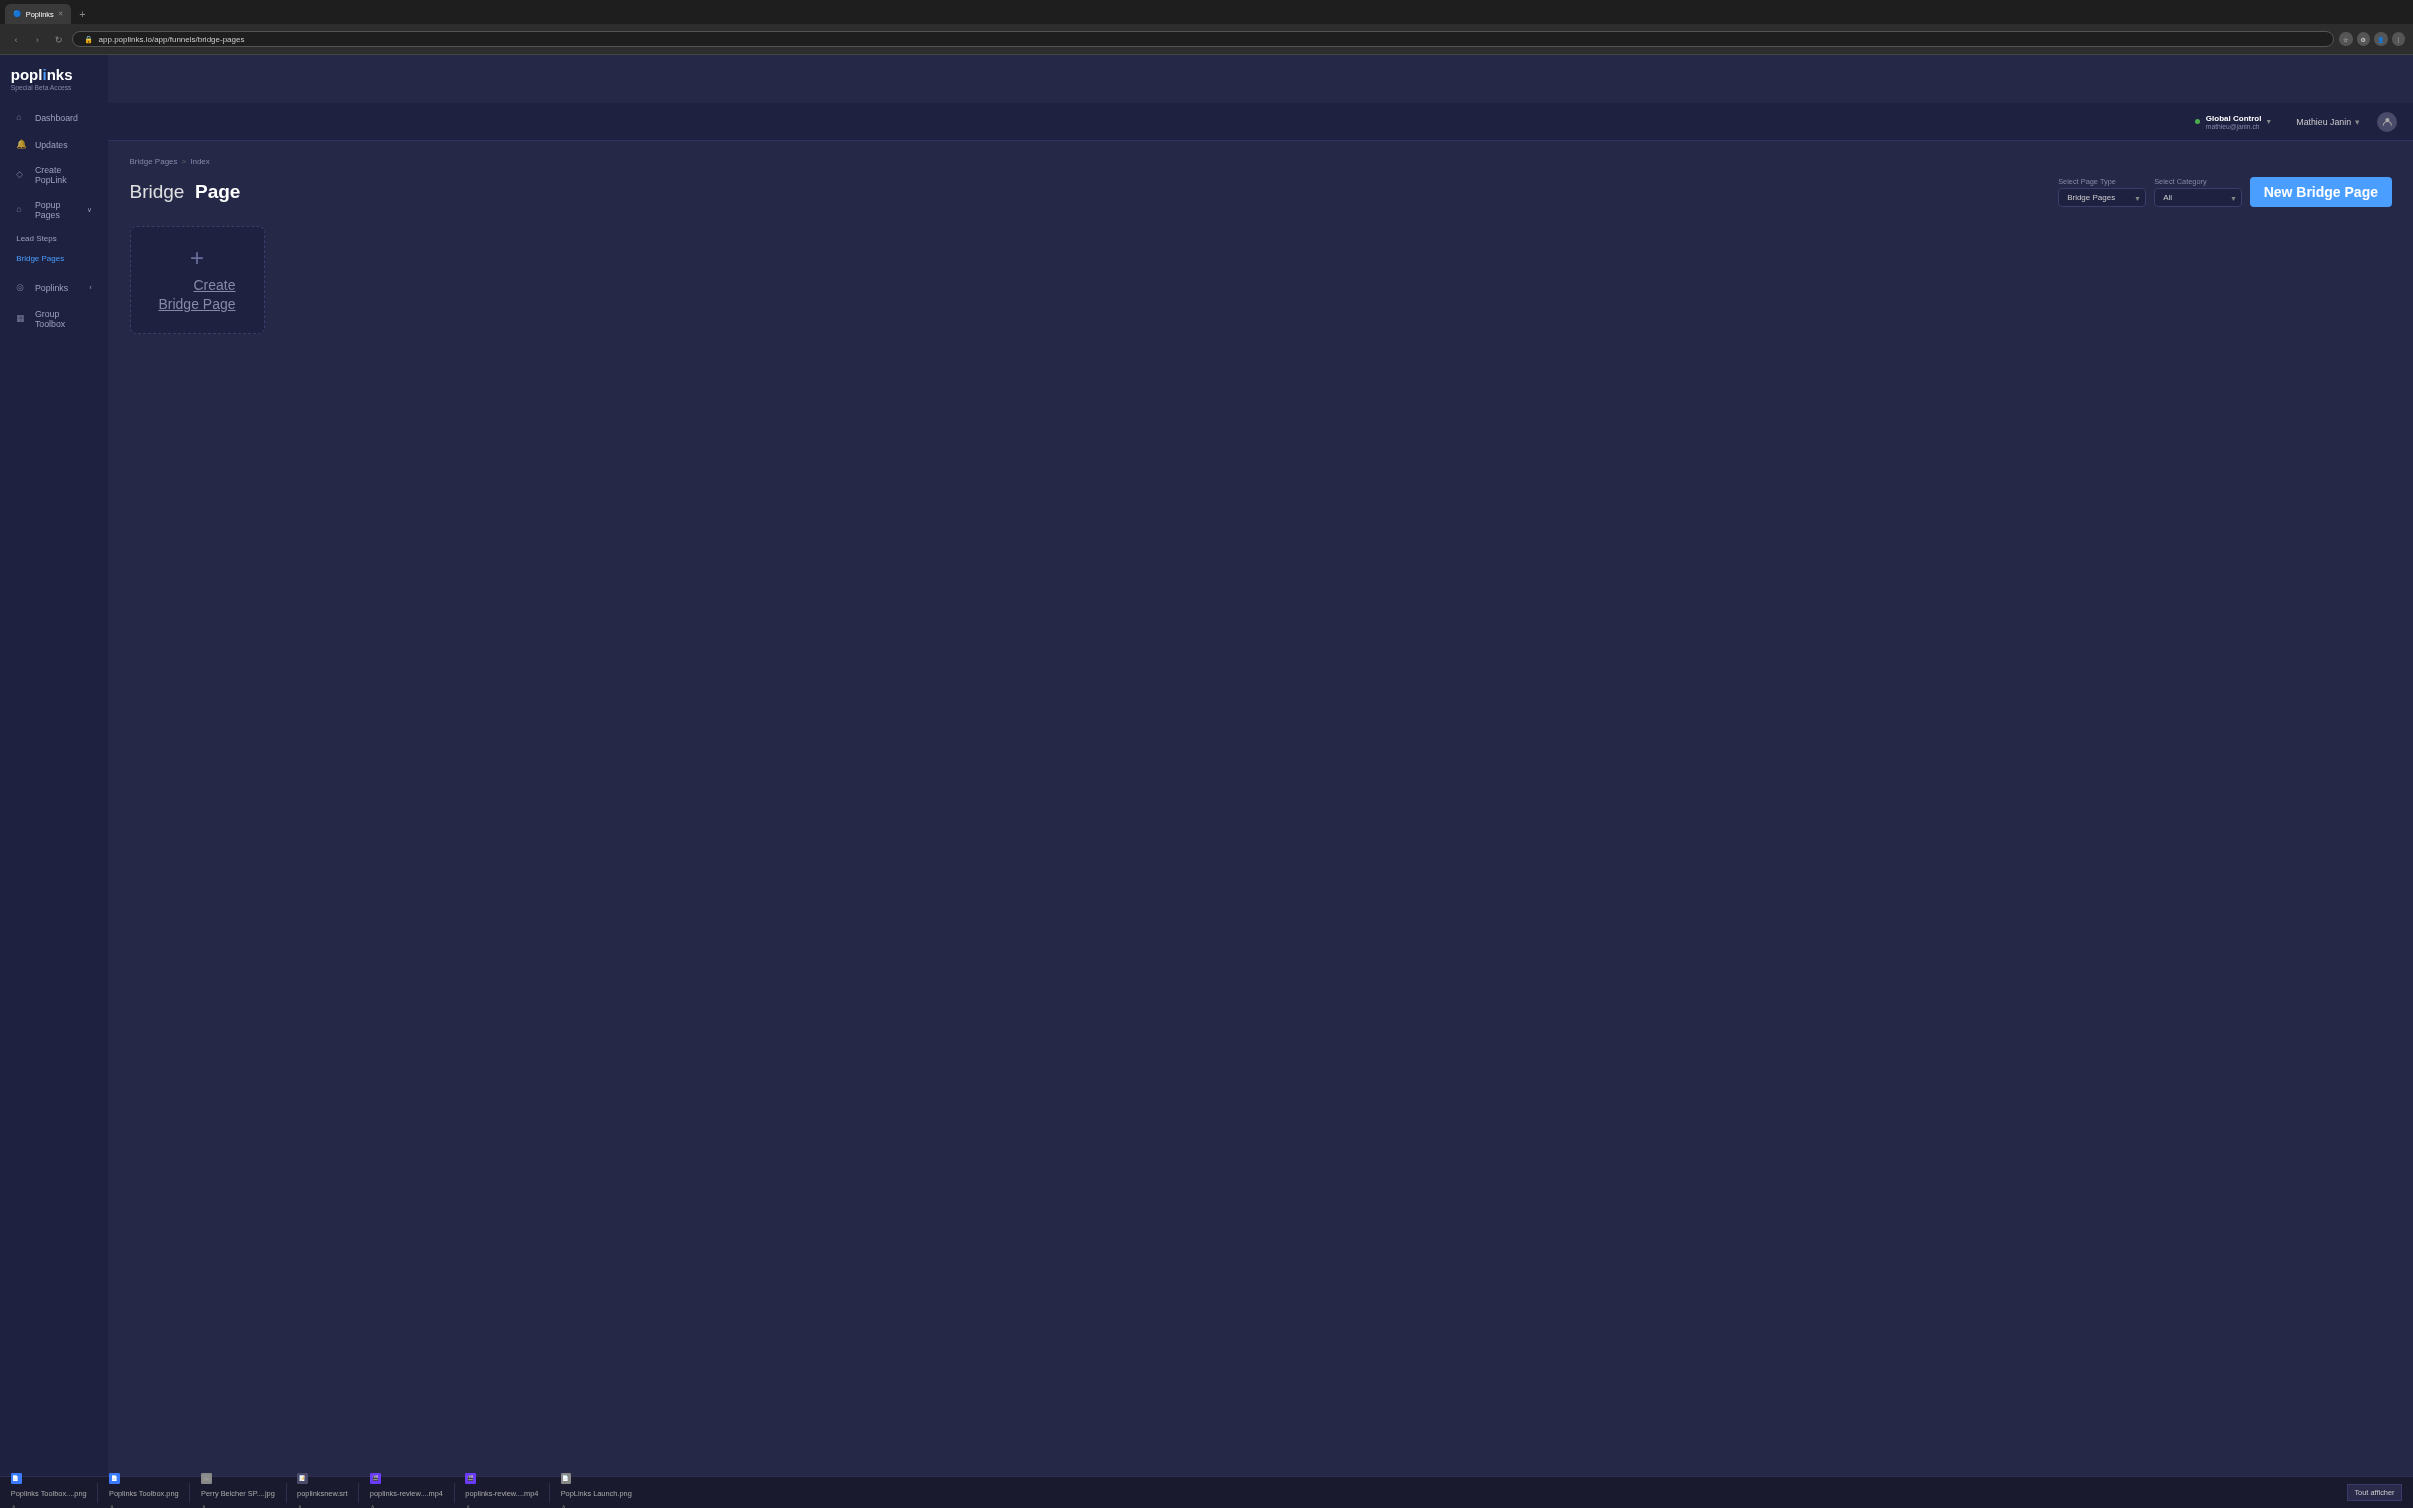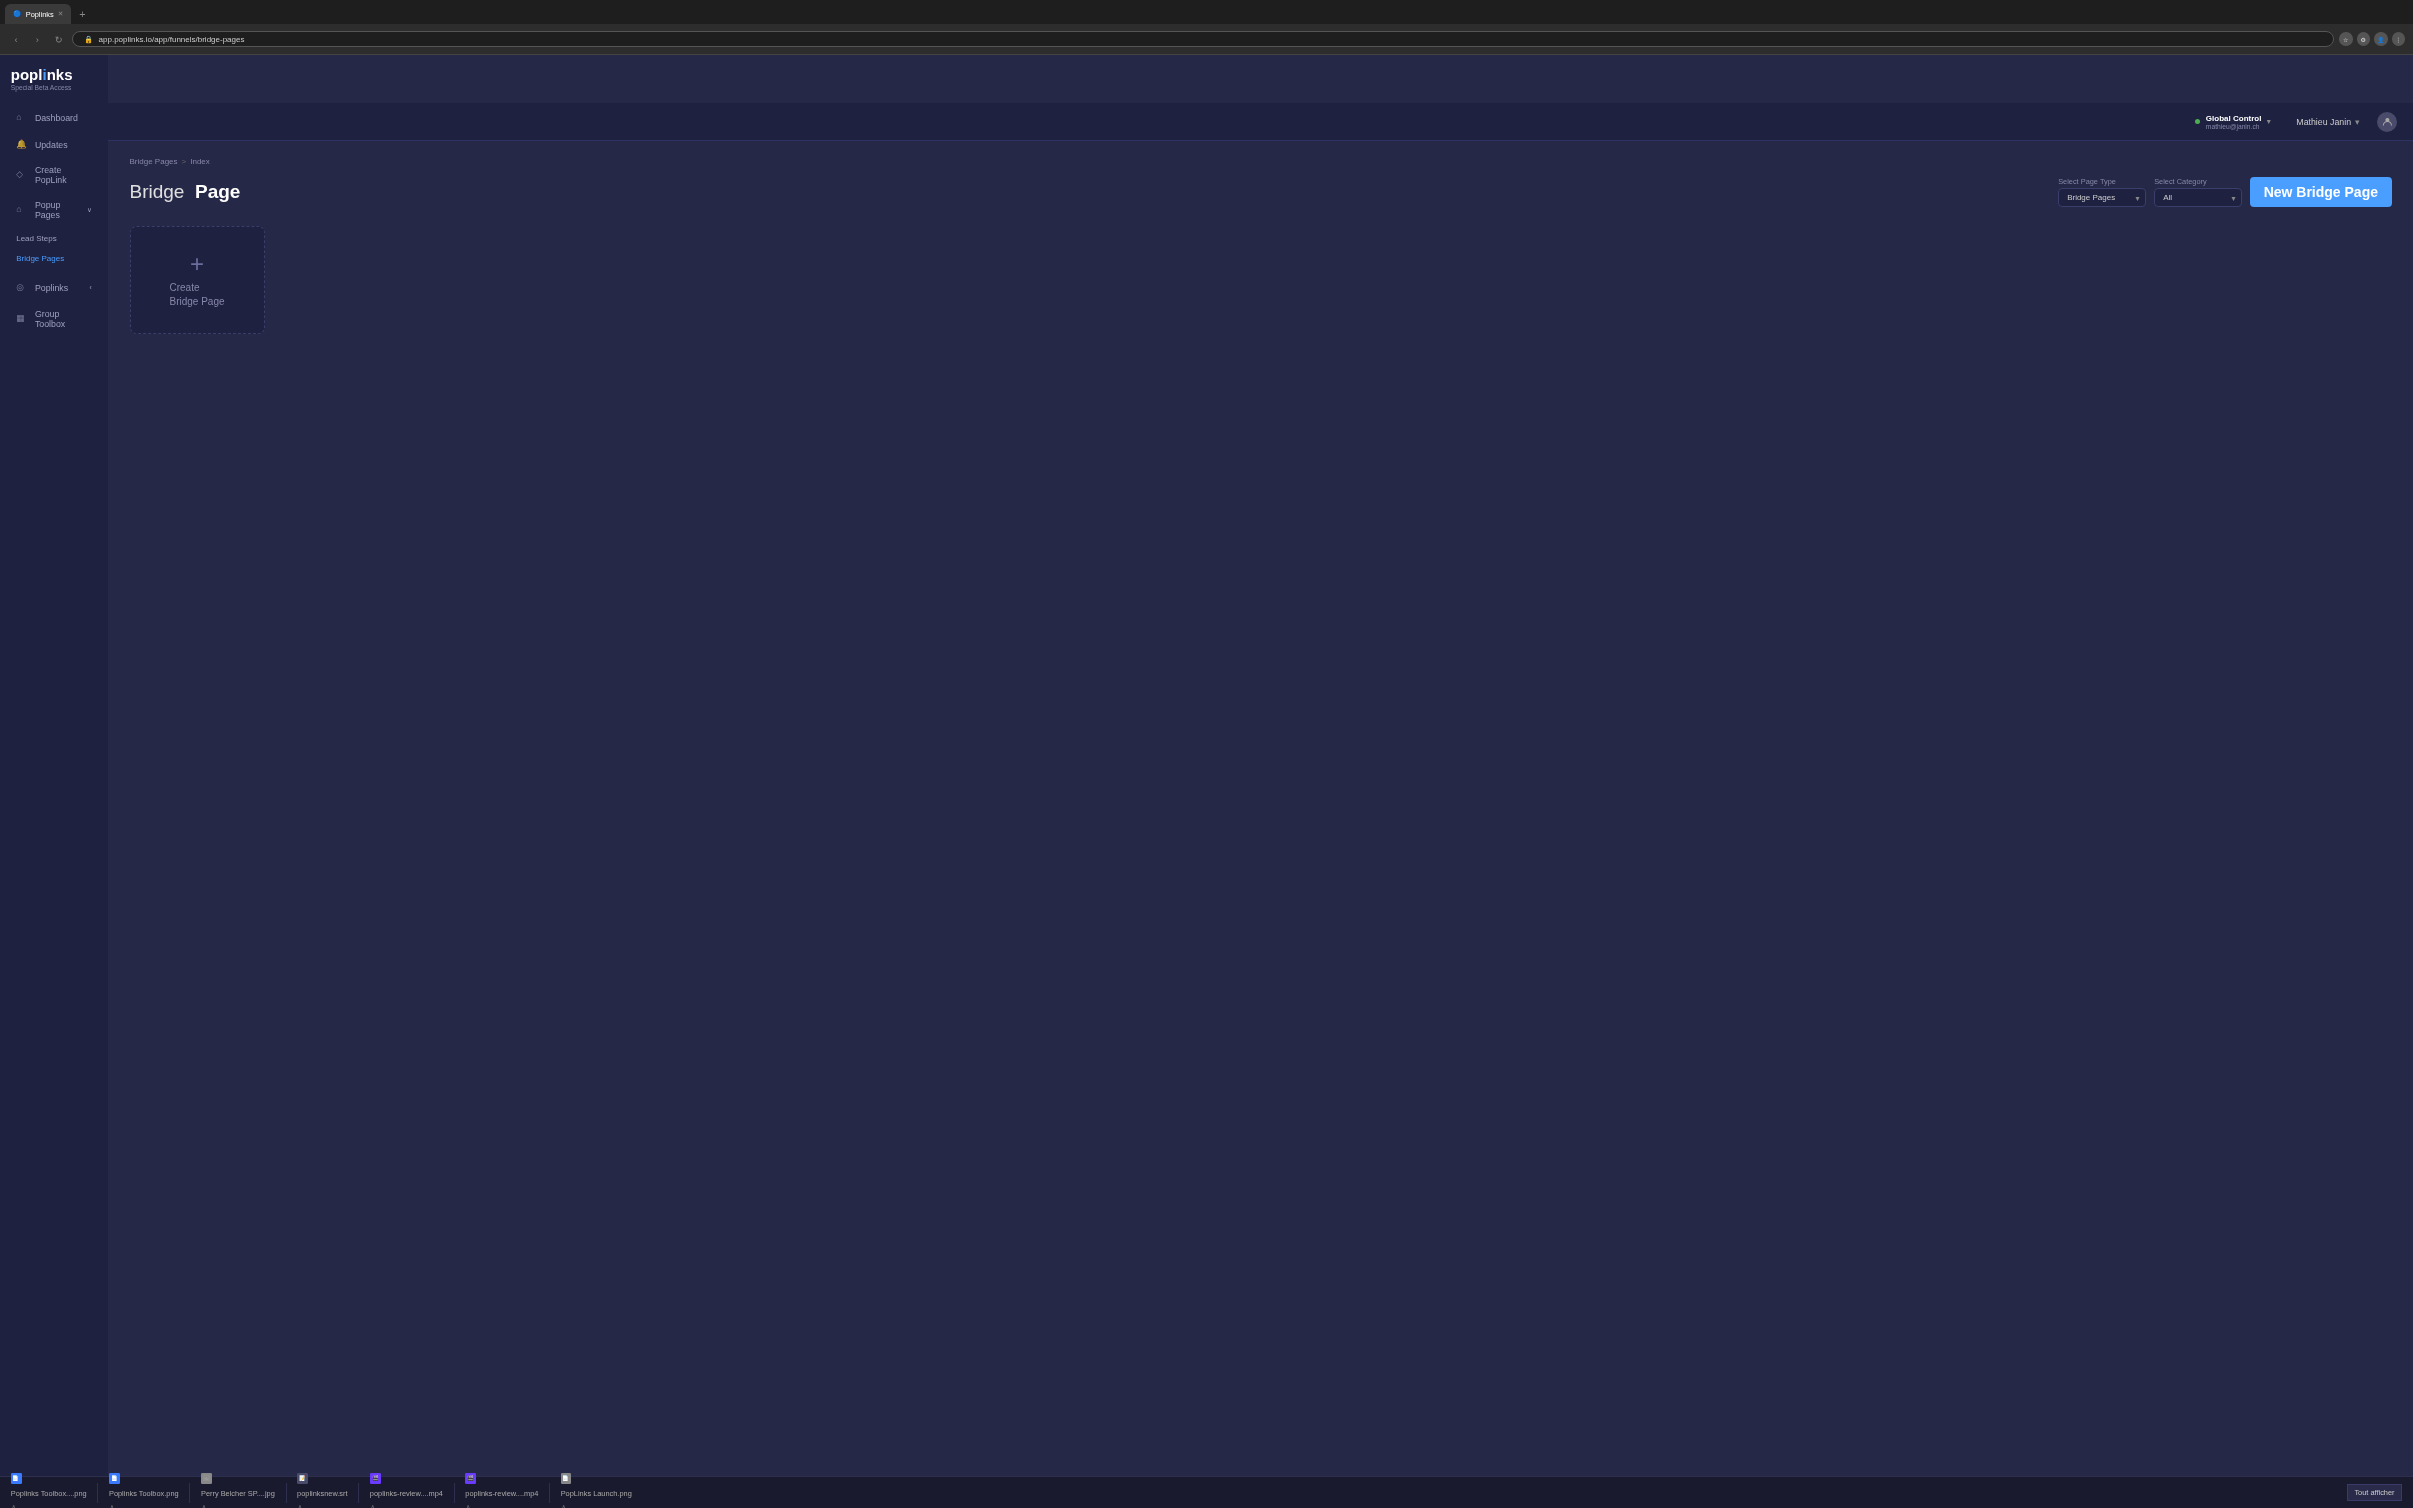--- a/index.html
+++ b/index.html
@@ -297,24 +297,25 @@
       cursor: pointer;
       gap: 5.4px;
       transition: border-color 0.2s, background 0.2s;
     }
     .create-plus {
       font-size: 24px;
       color: #6a6e9a;
       line-height: 1;
     }
     .create-label {
-      font-size: 10px;
+      font-size: 14px;
       color: #8888aa;
-      text-align: left;
+      text-align: right;
       line-height: 1.4;
+      text-decoration: underline;
     }
 
     
     .download-bar {
       background: #1a1a2e;
       border-top: 0.7px solid #2e2e4e;
       padding: 5.4px 10.8px;
       display: flex;
       align-items: center;
       gap: 10.8px;

